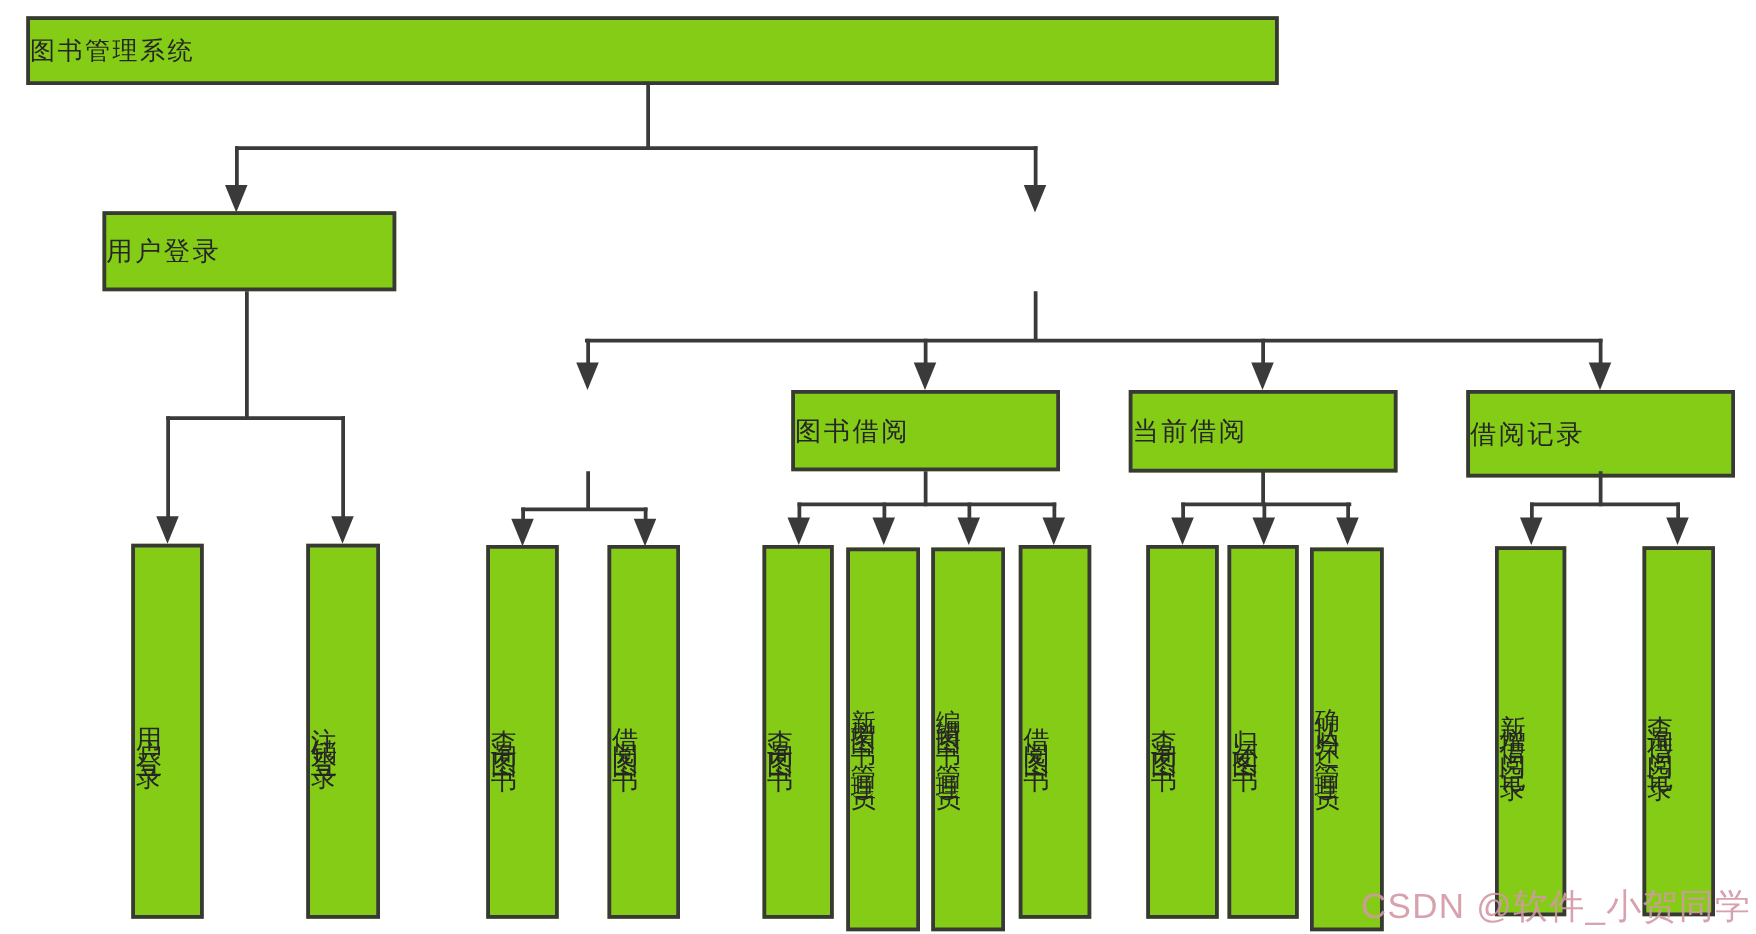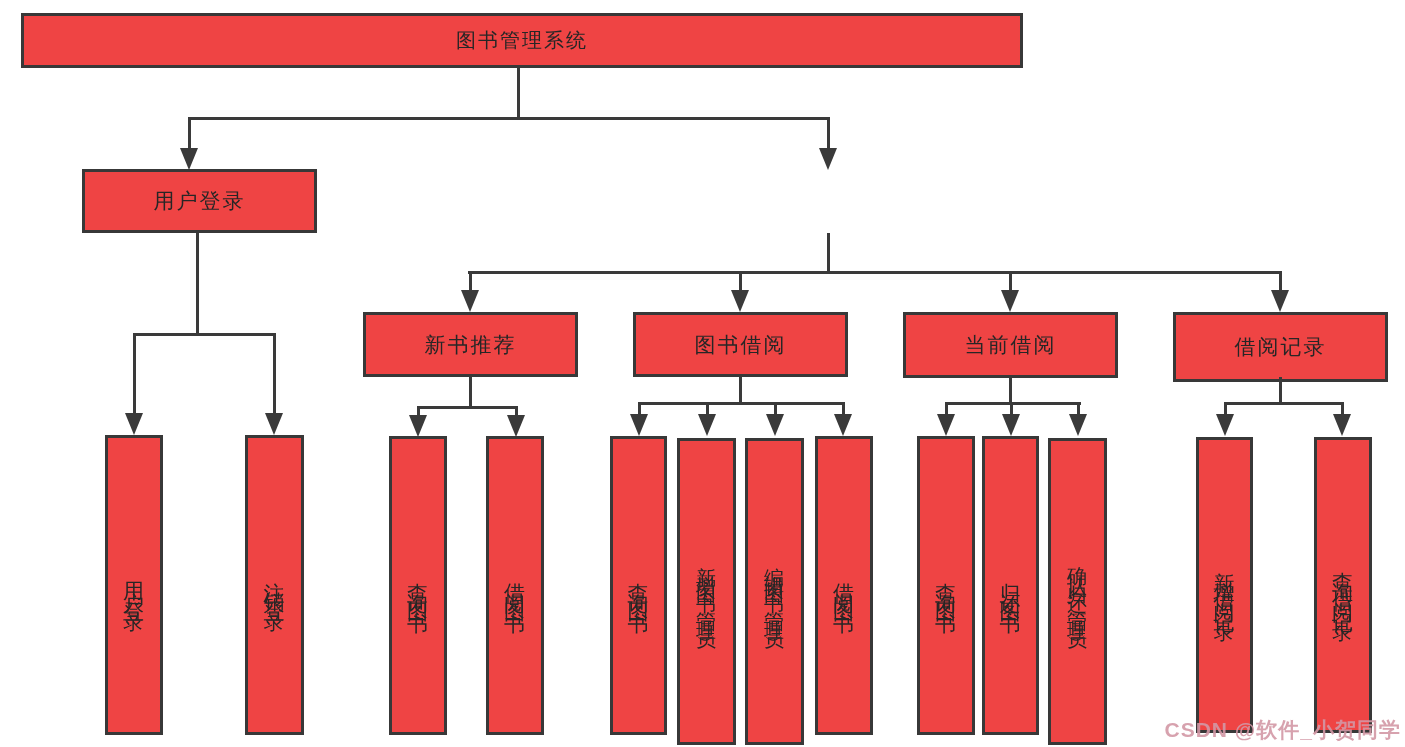--- a/index.html
+++ b/index.html
@@ -1,63 +1,60 @@
 <!DOCTYPE html>
 <html style="--line: #3a3a3a; --border: #383838; --text: #262626; --bg: #ffffff; --wm: #d398a6;"><head>
 <meta charset="utf-8">
 <style>
   html,body{margin:0;padding:0;background:#fff;}
   #canvas{
     position:relative;width:1405px;height:747px;background:var(--bg,#ffffff);
     font-family:"Liberation Sans",sans-serif;overflow:hidden;
   }
   .box{
-    position:absolute;box-sizing:border-box;background:#ef4444;
+    position:absolute;box-sizing:border-box;background:#84cc16;
     border:3px solid var(--border,#383838);
-    display:flex;align-items:center;justify-content:center;
+    display:flex;align-items:center;justify-content:flex-start;
     color:var(--text,#262626);
   }
   .hbox{font-size:21px;letter-spacing:2px;white-space:nowrap;}
   .root{font-size:20px;}
   .vbox span{
     writing-mode:vertical-rl;text-orientation:mixed;
     font-size:21px;line-height:1;letter-spacing:10px;color:var(--text,#262626);
   }
   .vbox.dense span{font-size:20px;letter-spacing:9px;}
   .vline,.hline{position:absolute;background:var(--line,#3a3a3a);}
   .vline{width:3px;}
   .hline{height:3px;}
   .ah{
     position:absolute;width:0;height:0;
     border-left:9px solid transparent;border-right:9px solid transparent;
     border-top:22px solid var(--line,#3a3a3a);
   }
   .watermark{
     position:absolute;right:4px;bottom:3px;
-    font-size:21px;letter-spacing:1px;
-    color:var(--wm,#d398a6);opacity:.9;white-space:nowrap;font-weight:bold;
+    font-size:28px;letter-spacing:1px;
+    color:var(--wm,#d398a6);opacity:.9;white-space:nowrap;
   }
 </style>
 </head>
 <body>
 
 <div id="canvas">
 
   <div class="box hbox root" style="left:21px;top:13px;width:1002px;height:55px;">
     <span>图书管理系统</span>
   </div>
 
   <div class="box hbox" style="left:82px;top:169px;width:235px;height:64px;">
     <span>用户登录</span>
   </div>
 
 
-  <div class="box hbox" style="left:363px;top:312px;width:215px;height:65px;">
-    <span>新书推荐</span>
-  </div>
 
   <div class="box hbox" style="left:633px;top:312px;width:215px;height:65px;">
     <span>图书借阅</span>
   </div>
 
   <div class="box hbox" style="left:903px;top:312px;width:215px;height:66px;">
     <span>当前借阅</span>
   </div>
 
   <div class="box hbox" style="left:1173px;top:312px;width:215px;height:70px;">

